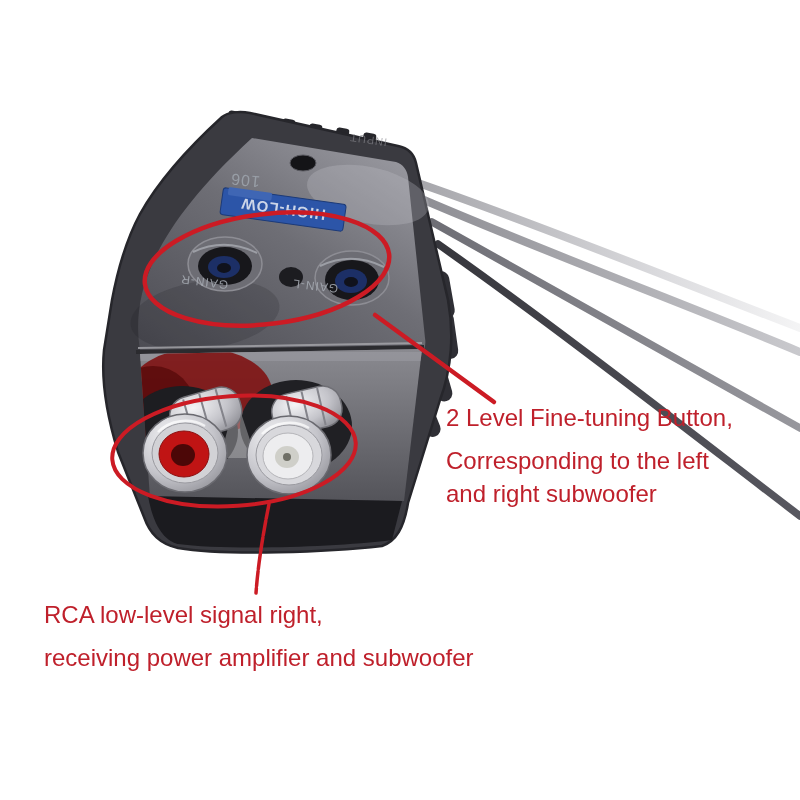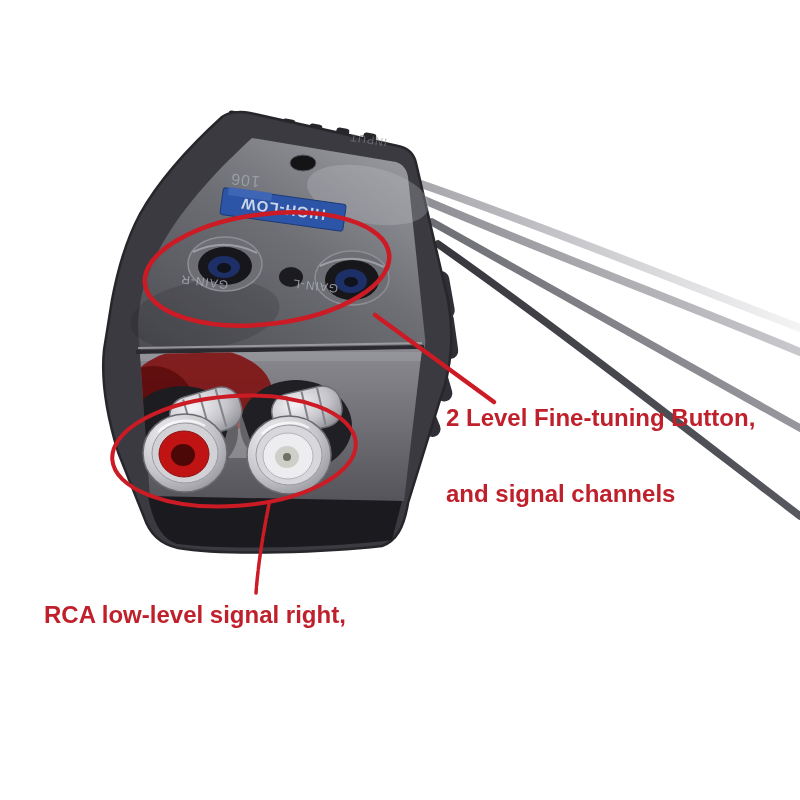--- a/index.html
+++ b/index.html
@@ -2,21 +2,21 @@
 <html><head>
 <meta charset="utf-8">
 <style>
   html,body{margin:0;padding:0;background:#ffffff;}
   .stage{
     position:relative;width:800px;height:800px;background:#ffffff;
     overflow:hidden;font-family:"Liberation Sans",sans-serif;
   }
   .stage svg{position:absolute;left:0;top:0;}
   .ann{
-    position:absolute;font-size:24px;line-height:1.15;font-weight:700;
+    position:absolute;font-size:24px;line-height:1.15;font-weight:400;
     color:#bf202b;white-space:nowrap;letter-spacing:0px;
   }
 </style>
 </head>
 <body>
 
 <div class="stage">
 
 <svg width="800" height="800" viewBox="0 0 800 800">
   <defs>
@@ -182,17 +182,19 @@
 
   <g fill="none" stroke="#cc1b24" stroke-linecap="round">
     <ellipse cx="267" cy="269" rx="123" ry="55" stroke-width="4.5" transform="rotate(-7 267 269)"></ellipse>
     <ellipse cx="234" cy="451" rx="122" ry="55" stroke-width="4" transform="rotate(-4 234 451)"></ellipse>
     <path d="M 375,315 L 494,402" stroke-width="4.5"></path>
     <path d="M 269,504 C 263,534 258,565 256,593" stroke-width="3.5" stroke-dasharray="15 2"></path>
   </g>
 </svg>
 
   <div class="ann" style="left:446px;top:404px">2 Level Fine-tuning Button,</div>
-  <div class="ann" style="left:446px;top:480px">and signal channels</div>
+  <div class="ann" style="left:446px;top:447px">Corresponding to the left</div>
+  <div class="ann" style="left:446px;top:480px">and right subwoofer</div>
 
   <div class="ann" style="left:44px;top:601px">RCA low-level signal right,</div>
+  <div class="ann" style="left:44px;top:644px">receiving power amplifier and subwoofer</div>
 
 </div>
 
 </body></html>

